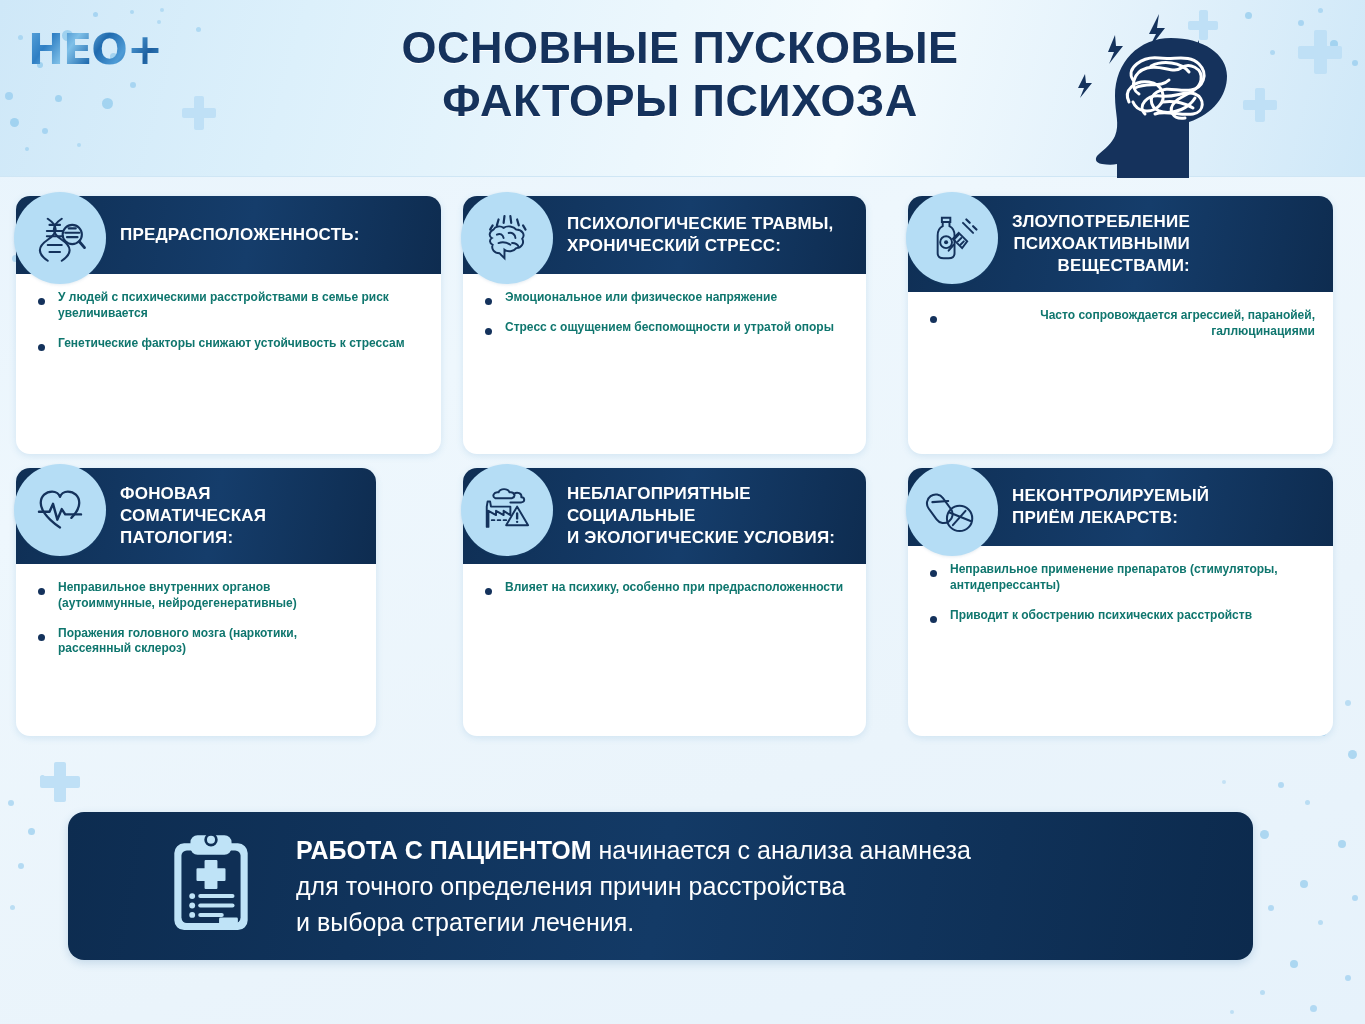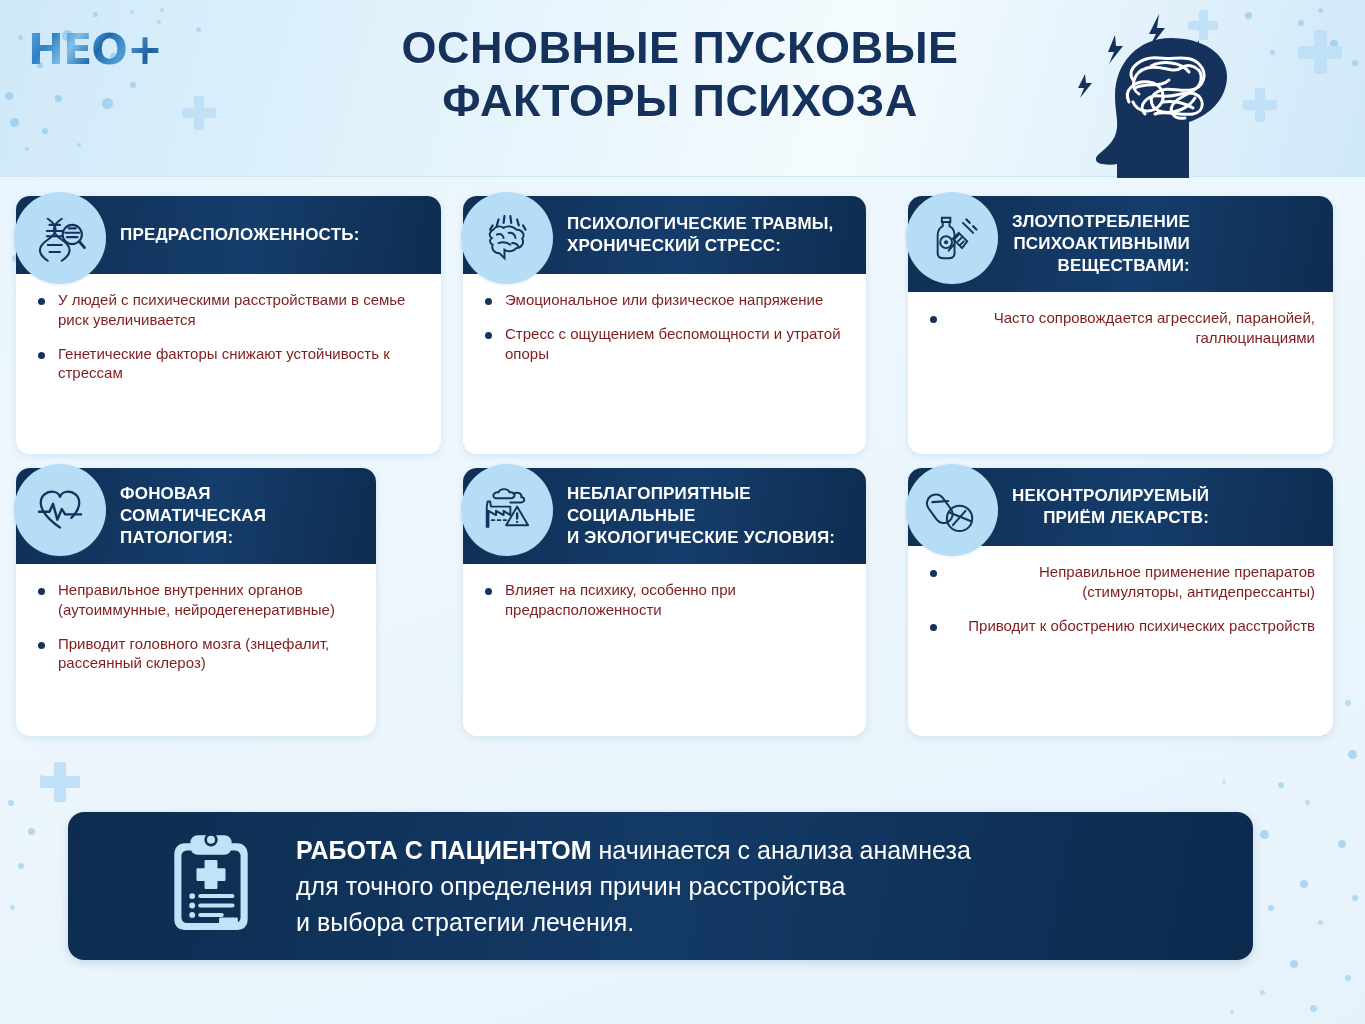--- a/index.html
+++ b/index.html
@@ -84,21 +84,21 @@
     display:flex;align-items:center;justify-content:center;
     box-shadow:0 1px 3px rgba(40,100,150,0.12);
   }
   .icon-circle svg{display:block;}
   .card-body{
     padding:16px 18px 18px 16px;
   }
   .card-body ul{margin:0;padding:0;list-style:none;}
   .card-body li{
     position:relative;padding-left:26px;margin-bottom:14px;
-    color:#7f1d1d;font-size:15px;line-height:1.32;font-weight:normal;
+    color:#0f766e;font-size:12px;line-height:1.32;font-weight:bold;
   }
   .card-body li:last-child{margin-bottom:0;}
   .card-body li::before{
     content:"";position:absolute;left:6px;top:8px;
     width:7px;height:7px;border-radius:50%;background:#14325c;
   }
 
   
   .banner{
     position:absolute;left:68px;top:812px;width:1185px;height:148px;
@@ -329,21 +329,21 @@
             <path d="M8 34 H20 L24 25 L29 43 L34 31 L38 37 H56" stroke-width="2.8"></path>
           </svg>
         </div>
         <h3>ФОНОВАЯ
 СОМАТИЧЕСКАЯ
 ПАТОЛОГИЯ:</h3>
       </div>
       <div class="card-body">
         <ul>
           <li>Неправильное внутренних органов (аутоиммунные, нейродегенеративные)</li>
-          <li>Приводит головного мозга (знцефалит, рассеянный склероз)</li>
+          <li>Поражения головного мозга (наркотики, рассеянный склероз)</li>
         </ul>
       </div>
     </div>
 
     <div class="card r2" style="width:403px;">
       <div class="card-hdr tall">
         <div class="icon-circle">
           <svg viewBox="0 0 64 64" width="54" height="54" fill="none" stroke="#14325c" stroke-width="2.3" stroke-linecap="round" stroke-linejoin="round">
             <path d="M18 18 C14 16 16 10 22 11 C24 6 33 6 35 11 C41 10 43 16 38 18 Z"></path>
             <path d="M40 13 C44 10 50 12 49 17 C53 17 54 22 49 23 L36 23"></path>
@@ -358,21 +358,21 @@
 СОЦИАЛЬНЫЕ
 И ЭКОЛОГИЧЕСКИЕ УСЛОВИЯ:</h3>
       </div>
       <div class="card-body">
         <ul>
           <li>Влияет на психику, особенно при предрасположенности</li>
         </ul>
       </div>
     </div>
 
-    <div class="card r2" style="width:425px;margin-left:22px;text-align:right;">
+    <div class="card r2" style="width:425px;margin-left:22px;">
       <div class="card-hdr">
         <div class="icon-circle">
           <svg viewBox="0 0 64 64" width="54" height="54" fill="none" stroke="#14325c" stroke-width="2.4" stroke-linecap="round" stroke-linejoin="round">
             <rect x="7" y="12" width="21" height="37" rx="10.5" transform="rotate(-36 17.5 30.5)"></rect>
             <path d="M15 19 L31 29" transform="rotate(-36 17.5 30.5)"></path>
             <circle cx="41" cy="42" r="15"></circle>
             <path d="M29 35 L54 45"></path>
             <path d="M33 50 L48 33"></path>
           </svg>
         </div>

